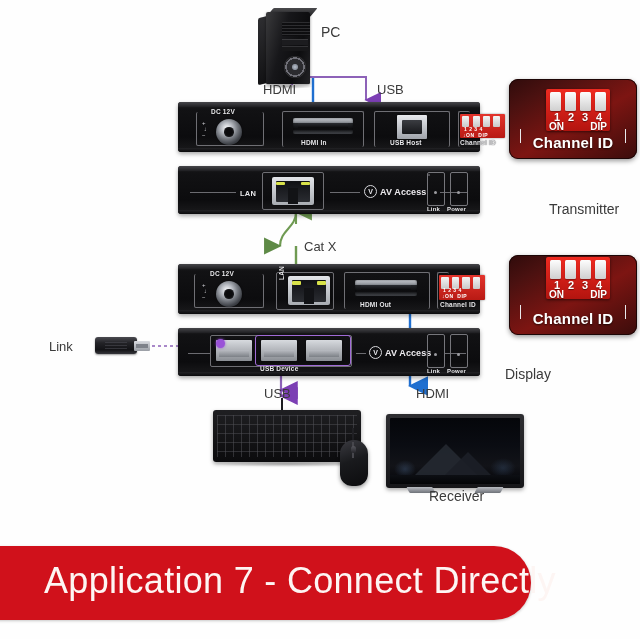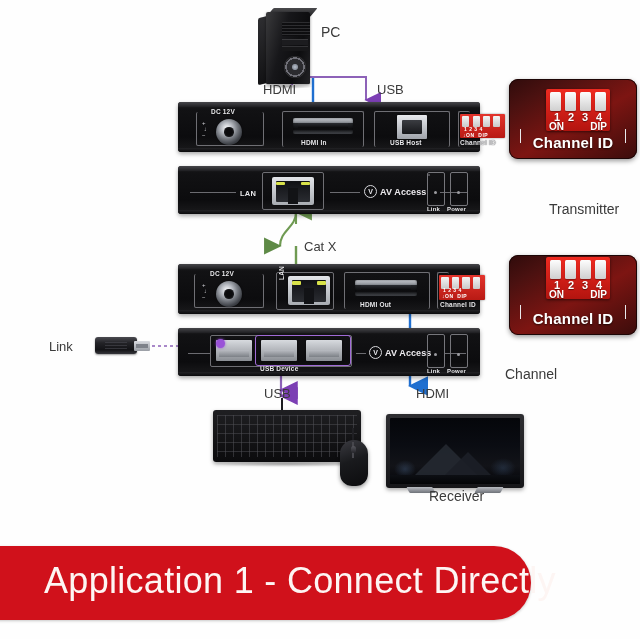--- a/index.html
+++ b/index.html
@@ -374,21 +374,21 @@
       <div class="leddot" style="left:6px;top:18px;"></div>
     </div>
     <div class="brk-lbl" style="left:249px;top:40px;font-size:6px;">Link</div>
 
     <div class="ledbox" style="left:272px;top:6px;width:18px;height:34px;">
       <div class="leddot" style="left:6px;top:18px;"></div>
     </div>
     <div class="brk-lbl" style="left:269px;top:40px;font-size:6px;">Power</div>
   </div>
 
-  <div class="lbl dev" style="left:505px;top:366px;">Channel</div>
+  <div class="lbl dev" style="left:505px;top:366px;">Display</div>
 
   <div class="callout" style="left:509px;top:79px;width:128px;height:80px;">
     <div class="callout-inner">
       <div class="co-brk" style="left:2px;top:44px;width:106px;height:14px;border-bottom:none;border-left:1px solid #e9e9ec;border-right:1px solid #e9e9ec;border-top:none;"></div>
       <div class="co-dip">
         <div class="co-sw" style="left:4px;"></div>
         <div class="co-sw" style="left:19px;"></div>
         <div class="co-sw" style="left:34px;"></div>
         <div class="co-sw" style="left:49px;"></div>
         <div class="co-nums">
@@ -456,15 +456,15 @@
       <div class="tv-glowl"></div>
       <div class="tv-glowr"></div>
       <div class="tv-ground"></div>
     </div>
     <div class="tv-stand-l"></div>
     <div class="tv-stand-r"></div>
   </div>
   <div class="lbl big" style="left:429px;top:488px;">Receiver</div>
 
   <div class="banner"></div>
-  <div class="banner-txt">Application 1 - Connect Directly</div>
+  <div class="banner-txt">Application 7 - Connect Directly</div>
 
 </div>
 
 </body></html>

